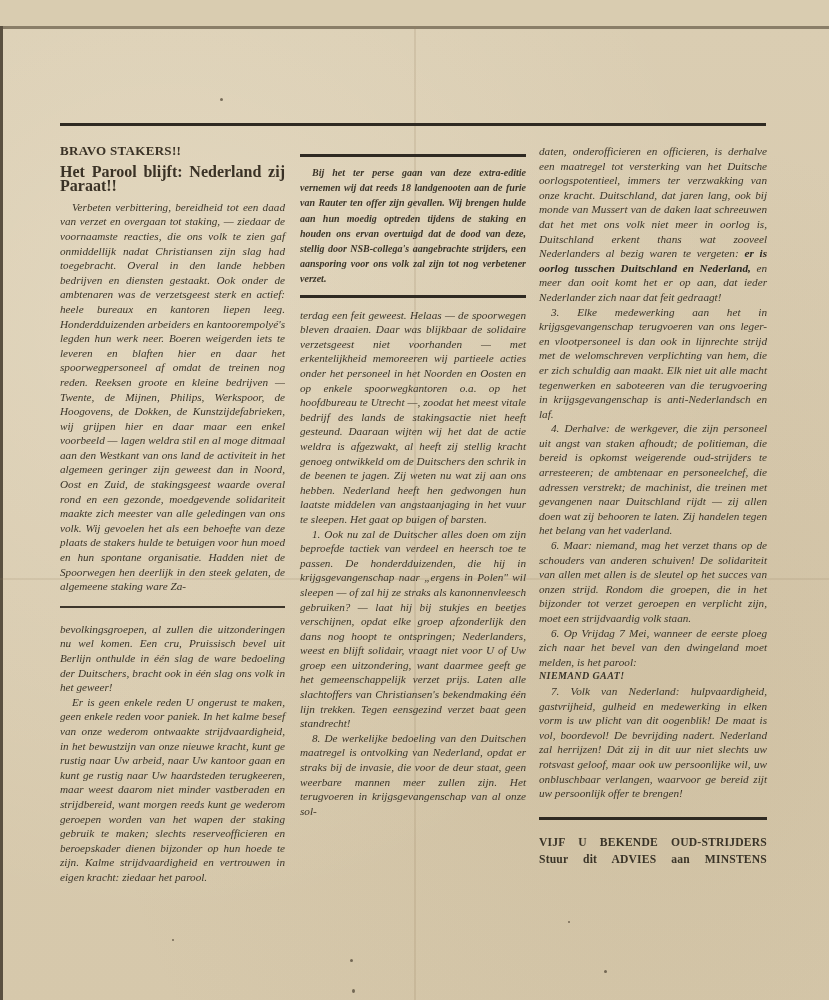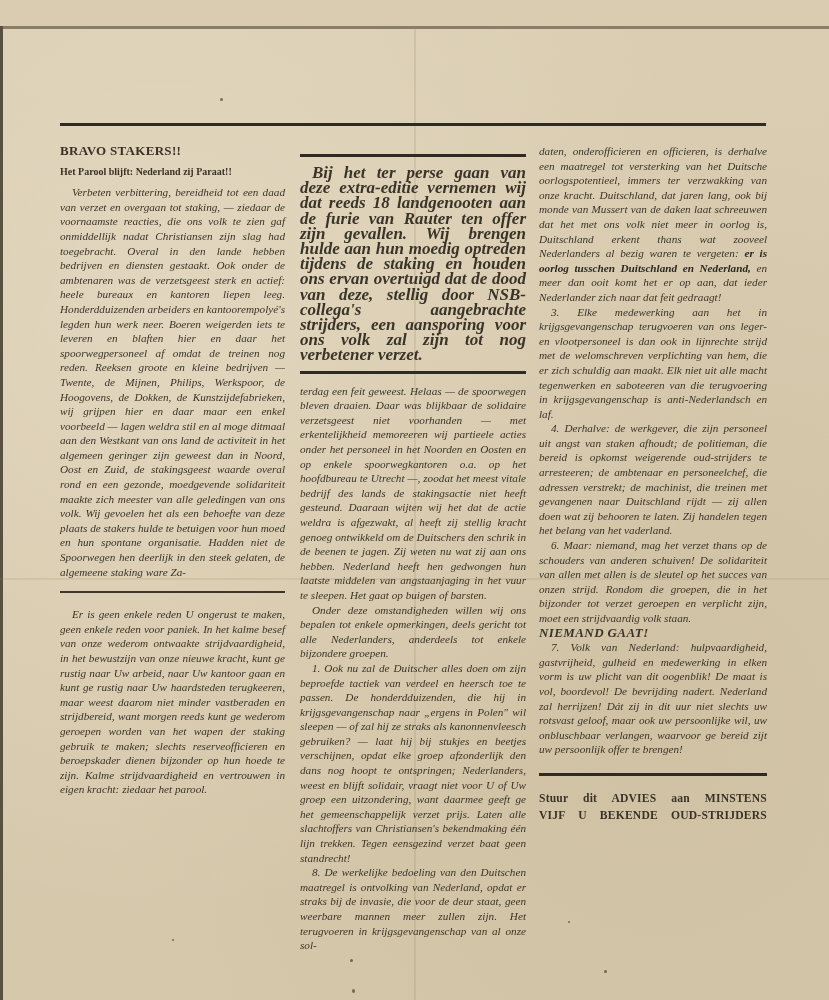--- a/index.html
+++ b/index.html
@@ -32,24 +32,24 @@
   .col p { margin: 0; text-indent: 12px; font-style: italic; }
   .col p.noindent { text-indent: 0; }
   #col1 { left: 60px; }
   #col2 { left: 300px; top: 128px; width: 226px; }
   #col3 { left: 539px; top: 118px; width: 228px; }
   .headline {
     font-size: 13px; font-weight: bold; letter-spacing: 0.3px;
     margin: 0 0 6px 0; color: #3a3226;
   }
   .subhead {
-    font-size: 10px; font-weight: bold; margin: 0 0 6px 0; color: #3a3226;
+    font-size: 16px; font-weight: bold; margin: 0 0 6px 0; color: #3a3226;
   }
   .boxed {
-    font-weight: bold; font-size: 17px; line-height: 15.2px;
+    font-weight: bold; font-size: 10px; line-height: 15.2px;
   }
   .rule { height: 3px; background: #2f2a22; margin: 10px 0 12px 0; }
   .rule.thin { height: 2px; background: #3d362b; }
   strong.b { font-weight: bold; color: #2c2820; }
   .caps { font-weight: bold; letter-spacing: 0.4px; }
   .advies {
     font-weight: bold; font-size: 11.6px; line-height: 17px;
     text-align: justify; text-align-last: justify; letter-spacing: 0.2px;
   }
   .spot { position:absolute; border-radius:50%; background:#4a4030; opacity:0.7; }
@@ -61,43 +61,44 @@
   <div class="fold-v"></div>
   <div class="fold-h"></div>
 
   <div class="top-rule"></div>
 
   <div class="col" id="col1">
     <div class="headline">BRAVO STAKERS!!</div>
     <div class="subhead">Het Parool blijft: Nederland zij Paraat!!</div>
     <p>Verbeten verbittering, bereidheid tot een daad van verzet en overgaan tot staking, — ziedaar de voornaamste reacties, die ons volk te zien gaf onmiddellijk nadat Christiansen zijn slag had toegebracht. Overal in den lande hebben bedrijven en diensten gestaakt. Ook onder de ambtenaren was de verzetsgeest sterk en actief: heele bureaux en kantoren liepen leeg. Honderdduizenden arbeiders en kantoorempolyé's legden hun werk neer. Boeren weigerden iets te leveren en blaften hier en daar het spoorwegpersoneel af omdat de treinen nog reden. Reeksen groote en kleine bedrijven — Twente, de Mijnen, Philips, Werkspoor, de Hoogovens, de Dokken, de Kunstzijdefabrieken, wij grijpen hier en daar maar een enkel voorbeeld — lagen weldra stil en al moge ditmaal aan den Westkant van ons land de activiteit in het algemeen geringer zijn geweest dan in Noord, Oost en Zuid, de stakingsgeest waarde overal rond en een gezonde, moedgevende solidariteit maakte zich meester van alle geledingen van ons volk. Wij gevoelen het als een behoefte van deze plaats de stakers hulde te betuigen voor hun moed en hun spontane organisatie. Hadden niet de Spoorwegen hen deerlijk in den steek gelaten, de algemeene staking ware Za-</p>
     <div class="rule thin" style="margin:12px 0 14px 0;"></div>
+    <p class="noindent">bevolkingsgroepen, al zullen die uitzonderingen nu wel komen. Een cru, Pruissisch bevel uit Berlijn onthulde in één slag de ware bedoeling der Duitschers, bracht ook in één slag ons volk in het geweer!</p>
     <p>Er is geen enkele reden U ongerust te maken, geen enkele reden voor paniek. In het kalme besef van onze wederom ontwaakte strijdvaardigheid, in het bewustzijn van onze nieuwe kracht, kunt ge rustig naar Uw arbeid, naar Uw kantoor gaan en kunt ge rustig naar Uw haardsteden terugkeeren, maar weest daarom niet minder vastberaden en strijdbereid, want morgen reeds kunt ge wederom geroepen worden van het wapen der staking gebruik te maken; slechts reserveofficieren en beroepskader dienen bijzonder op hun hoede te zijn. Kalme strijdvaardigheid en vertrouwen in eigen kracht: ziedaar het parool.</p>
   </div>
 
   <div class="col" id="col2">
     <div class="rule" style="margin:0 0 8px 0;"></div>
     <p class="boxed">Bij het ter perse gaan van deze extra-editie vernemen wij dat reeds 18 landgenooten aan de furie van Rauter ten offer zijn gevallen. Wij brengen hulde aan hun moedig optreden tijdens de staking en houden ons ervan overtuigd dat de dood van deze, stellig door NSB-collega's aangebrachte strijders, een aansporing voor ons volk zal zijn tot nog verbetener verzet.</p>
     <div class="rule" style="margin:8px 0 10px 0;"></div>
     <p class="noindent">terdag een feit geweest. Helaas — de spoorwegen bleven draaien. Daar was blijkbaar de solidaire verzetsgeest niet voorhanden — met erkentelijkheid memoreeren wij partieele acties onder het personeel in het Noorden en Oosten en op enkele spoorwegkantoren o.a. op het hoofdbureau te Utrecht —, zoodat het meest vitale bedrijf des lands de stakingsactie niet heeft gesteund. Daaraan wijten wij het dat de actie weldra is afgezwakt, al heeft zij stellig kracht genoeg ontwikkeld om de Duitschers den schrik in de beenen te jagen. Zij weten nu wat zij aan ons hebben. Nederland heeft hen gedwongen hun laatste middelen van angstaanjaging in het vuur te sleepen. Het gaat op buigen of barsten.</p>
-    <p>Onder deze omstandigheden willen wij ons bepalen tot enkele opmerkingen, deels gericht tot alle Nederlanders, anderdeels tot enkele bijzondere groepen.</p>
     <p>1. Ook nu zal de Duitscher alles doen om zijn beproefde tactiek van verdeel en heersch toe te passen. De honderdduizenden, die hij in krijgsgevangenschap naar „ergens in Polen" wil sleepen — of zal hij ze straks als kanonnenvleesch gebruiken? — laat hij bij stukjes en beetjes verschijnen, opdat elke groep afzonderlijk den dans nog hoopt te ontspringen; Nederlanders, weest en blijft solidair, vraagt niet voor U of Uw groep een uitzondering, want daarmee geeft ge het gemeenschappelijk verzet prijs. Laten alle slachtoffers van Christiansen's bekendmaking één lijn trekken. Tegen eensgezind verzet baat geen standrecht!</p>
     <p>8. De werkelijke bedoeling van den Duitschen maatregel is ontvolking van Nederland, opdat er straks bij de invasie, die voor de deur staat, geen weerbare mannen meer zullen zijn. Het terugvoeren in krijgsgevangenschap van al onze sol-</p>
   </div>
 
   <div class="col" id="col3">
     <p class="noindent"><span>daten, onderofficieren en officieren, is derhalve een maatregel tot versterking van het Duitsche oorlogspotentieel, immers ter verzwakking van onze kracht. Duitschland, dat jaren lang, ook bij monde van Mussert van de daken laat schreeuwen dat het met ons volk niet meer in oorlog is, Duitschland erkent thans wat zooveel Nederlanders al bezig waren te vergeten:</span> <strong class="b">er is oorlog tusschen Duitschland en Nederland,</strong> <span>en meer dan ooit komt het er op aan, dat ieder Nederlander zich naar dat feit gedraagt!</span></p>
     <p>3. Elke medewerking aan het in krijgsgevangenschap terugvoeren van ons leger- en vlootpersoneel is dan ook in lijnrechte strijd met de welomschreven verplichting van hem, die er zich schuldig aan maakt. Elk niet uit alle macht tegenwerken en saboteeren van die terugvoering in krijgsgevangenschap is anti-Nederlandsch en laf.</p>
     <p>4. Derhalve: de werkgever, die zijn personeel uit angst van staken afhoudt; de politieman, die bereid is opkomst weigerende oud-strijders te arresteeren; de ambtenaar en personeelchef, die adressen verstrekt; de machinist, die treinen met gevangenen naar Duitschland rijdt — zij allen doen wat zij behooren te laten. Zij handelen tegen het belang van het vaderland.</p>
     <p>6. Maar: niemand, mag het verzet thans op de schouders van anderen schuiven! De solidariteit van allen met allen is de sleutel op het succes van onzen strijd. Rondom die groepen, die in het bijzonder tot verzet geroepen en verplicht zijn, moet een strijdvaardig volk staan.</p>
-    <p class="noindent caps" style="font-size:13px;">NIEMAND GAAT!</p>
+    <p>6. Op Vrijdag 7 Mei, wanneer de eerste ploeg zich naar het bevel van den dwingeland moet melden, is het parool:</p>
+    <p class="noindent caps" style="font-size:10px;">NIEMAND GAAT!</p>
     <p>7. Volk van Nederland: hulpvaardigheid, gastvrijheid, gulheid en medewerking in elken vorm is uw plicht van dit oogenblik! De maat is vol, boordevol! De bevrijding nadert. Nederland zal herrijzen! Dát zij in dit uur niet slechts uw rotsvast geloof, maar ook uw persoonlijke wil, uw onbluschbaar verlangen, waarvoor ge bereid zijt uw persoonlijk offer te brengen!</p>
     <div class="rule" style="margin:16px 0 14px 0;"></div>
+    <div class="advies">VIJF U BEKENDE OUD-STRIJDERS</div>
     <div class="advies">Stuur dit ADVIES aan MINSTENS</div>
-    <div class="advies">VIJF U BEKENDE OUD-STRIJDERS</div>
   </div>
 
   <div class="spot" style="left:220px;top:72px;width:3px;height:3px;"></div>
   <div class="spot" style="left:350px;top:933px;width:3px;height:3px;"></div>
   <div class="spot" style="left:352px;top:963px;width:3px;height:4px;"></div>
   <div class="spot" style="left:604px;top:944px;width:3px;height:3px;"></div>
   <div class="spot" style="left:568px;top:895px;width:2px;height:2px;"></div>
   <div class="spot" style="left:172px;top:913px;width:2px;height:2px;"></div>
 </div>
 

